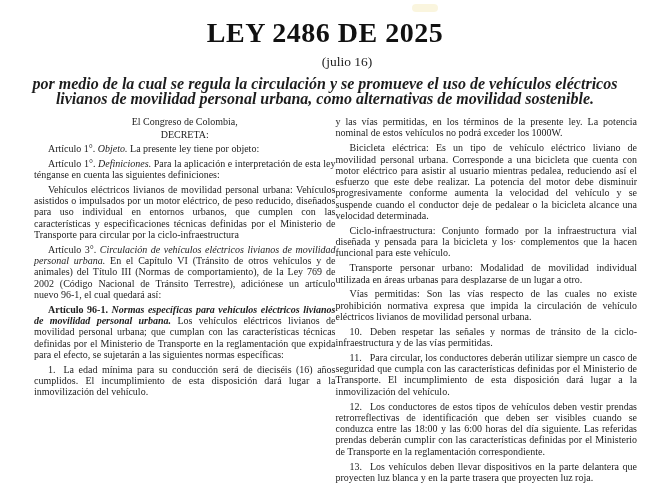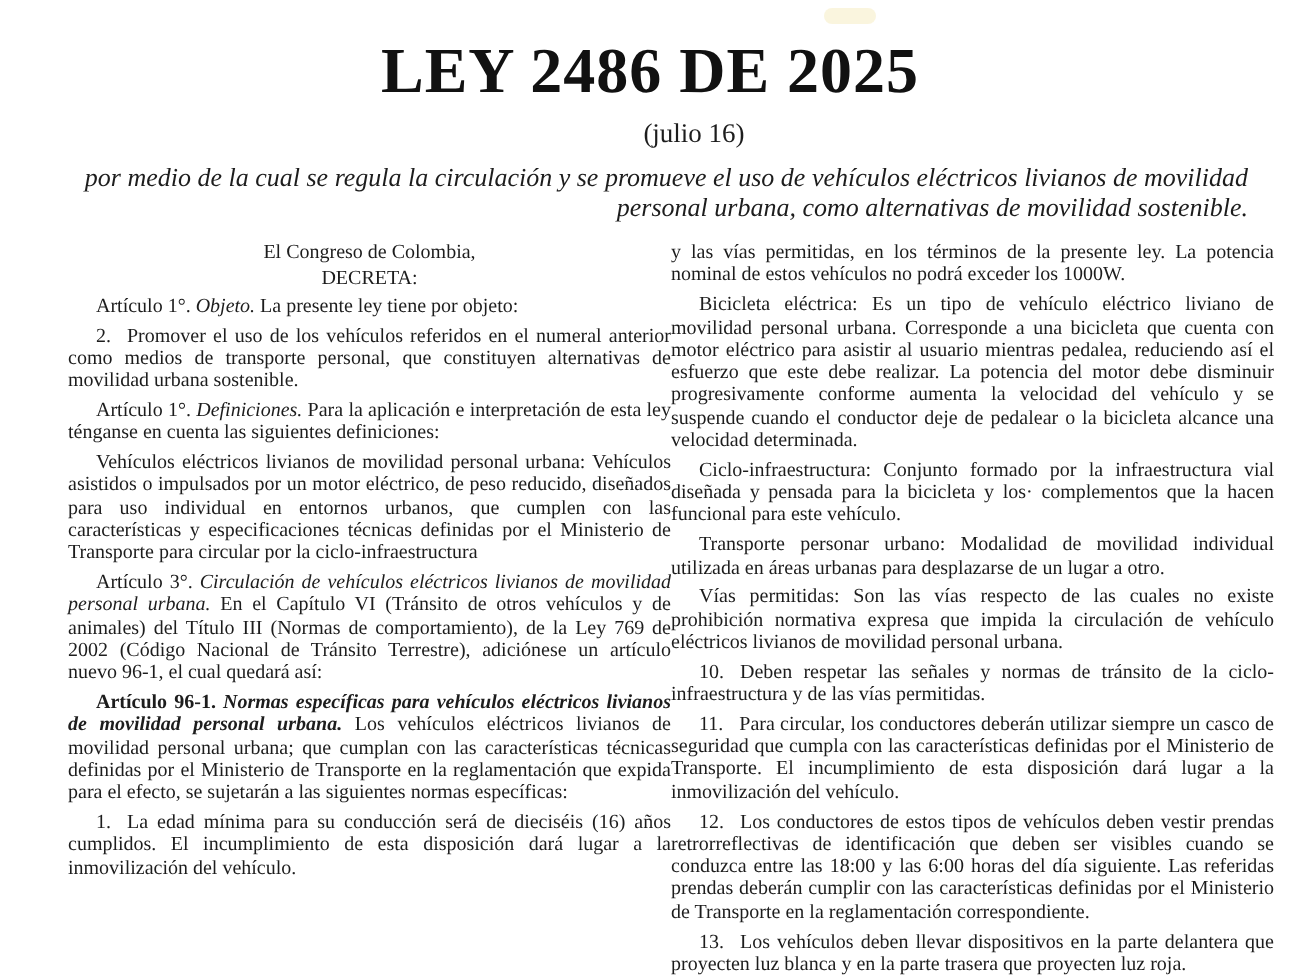--- a/index.html
+++ b/index.html
@@ -16,37 +16,37 @@
     position: absolute;
     left: 412px; top: 4px;
     width: 26px; height: 8px;
     background: #faf4da;
     border-radius: 4px;
     opacity: 0.9;
   }
   h1.title {
     margin: 17px 0 0 0;
     text-align: center;
-    font-size: 32px;
+    font-size: 28px;
     font-weight: bold;
     letter-spacing: 0.5px;
     color: #111;
   }
   .dateline {
     margin-top: 5px;
     text-align: center;
     font-size: 13.5px;
     padding-left: 44px;
   }
   .epigraph {
     margin: 7px auto 0 auto;
     max-width: 598px;
-    text-align: right;
-    font-size: 13px;
-    font-weight: normal;
+    text-align: center;
+    font-size: 16px;
+    font-weight: bold;
     font-style: italic;
     line-height: 14.6px;
   }
   .columns {
     display: flex;
     margin: 10px 13px 0 34px;
     gap: 0;
     font-size: 10px;
     line-height: 11.3px;
   }
@@ -69,21 +69,20 @@
   <h1 class="title">LEY 2486 DE 2025</h1>
   <div class="dateline">(julio 16)</div>
   <div class="epigraph">por medio de la cual se regula la circulación y se promueve el uso de vehículos eléctricos livianos de movilidad personal urbana, como alternativas de movilidad sostenible.</div>
 
   <div class="columns">
 
     <div class="col">
       <p class="center"><span>El Congreso de Colombia,</span></p>
       <p class="center"><span>DECRETA:</span></p>
       <p class="para"><span>Artículo 1°. </span><span class="it">Objeto.</span><span> La presente ley tiene por objeto:</span></p>
-      <p class="para"><span class="num">2.</span><span>Promover el uso de los vehículos referidos en el numeral anterior como medios de transporte personal, que constituyen alternativas de movilidad urbana sostenible.</span></p>
       <p class="para"><span>Artículo 1°. </span><span class="it">Definiciones.</span><span> Para la aplicación e interpretación de esta ley ténganse en cuenta las siguientes definiciones:</span></p>
       <p class="para"><span>Vehículos eléctricos livianos de movilidad personal urbana: Vehículos asistidos o impulsados por un motor eléctrico, de peso reducido, diseñados para uso individual en entornos urbanos, que cumplen con las características y especificaciones técnicas definidas por el Ministerio de Transporte para circular por la ciclo-infraestructura</span></p>
       <p class="para"><span>Artículo 3°. </span><span class="it">Circulación de vehículos eléctricos livianos de movilidad personal urbana.</span><span> En el Capítulo VI (Tránsito de otros vehículos y de animales) del Título III (Normas de comportamiento), de la Ley 769 de 2002 (Código Nacional de Tránsito Terrestre), adiciónese un artículo nuevo 96-1, el cual quedará así:</span></p>
       <p class="para"><span class="b">Artículo 96-1. </span><span class="bi">Normas específicas para vehículos eléctricos livianos de movilidad personal urbana.</span><span> Los vehículos eléctricos livianos de movilidad personal urbana; que cumplan con las características técnicas definidas por el Ministerio de Transporte en la reglamentación que expida para el efecto, se sujetarán a las siguientes normas específicas:</span></p>
       <p class="para"><span class="num">1.</span><span>La edad mínima para su conducción será de dieciséis (16) años cumplidos. El incumplimiento de esta disposición dará lugar a la inmovilización del vehículo.</span></p>
     </div>
 
     <div class="col">
       <p class="noindent"><span>y las vías permitidas, en los términos de la presente ley. La potencia nominal de estos vehículos no podrá exceder los 1000W.</span></p>
       <p class="para"><span>Bicicleta eléctrica: Es un tipo de vehículo eléctrico liviano de movilidad personal urbana. Corresponde a una bicicleta que cuenta con motor eléctrico para asistir al usuario mientras pedalea, reduciendo así el esfuerzo que este debe realizar. La potencia del motor debe disminuir progresivamente conforme aumenta la velocidad del vehículo y se suspende cuando el conductor deje de pedalear o la bicicleta alcance una velocidad determinada.</span></p>

